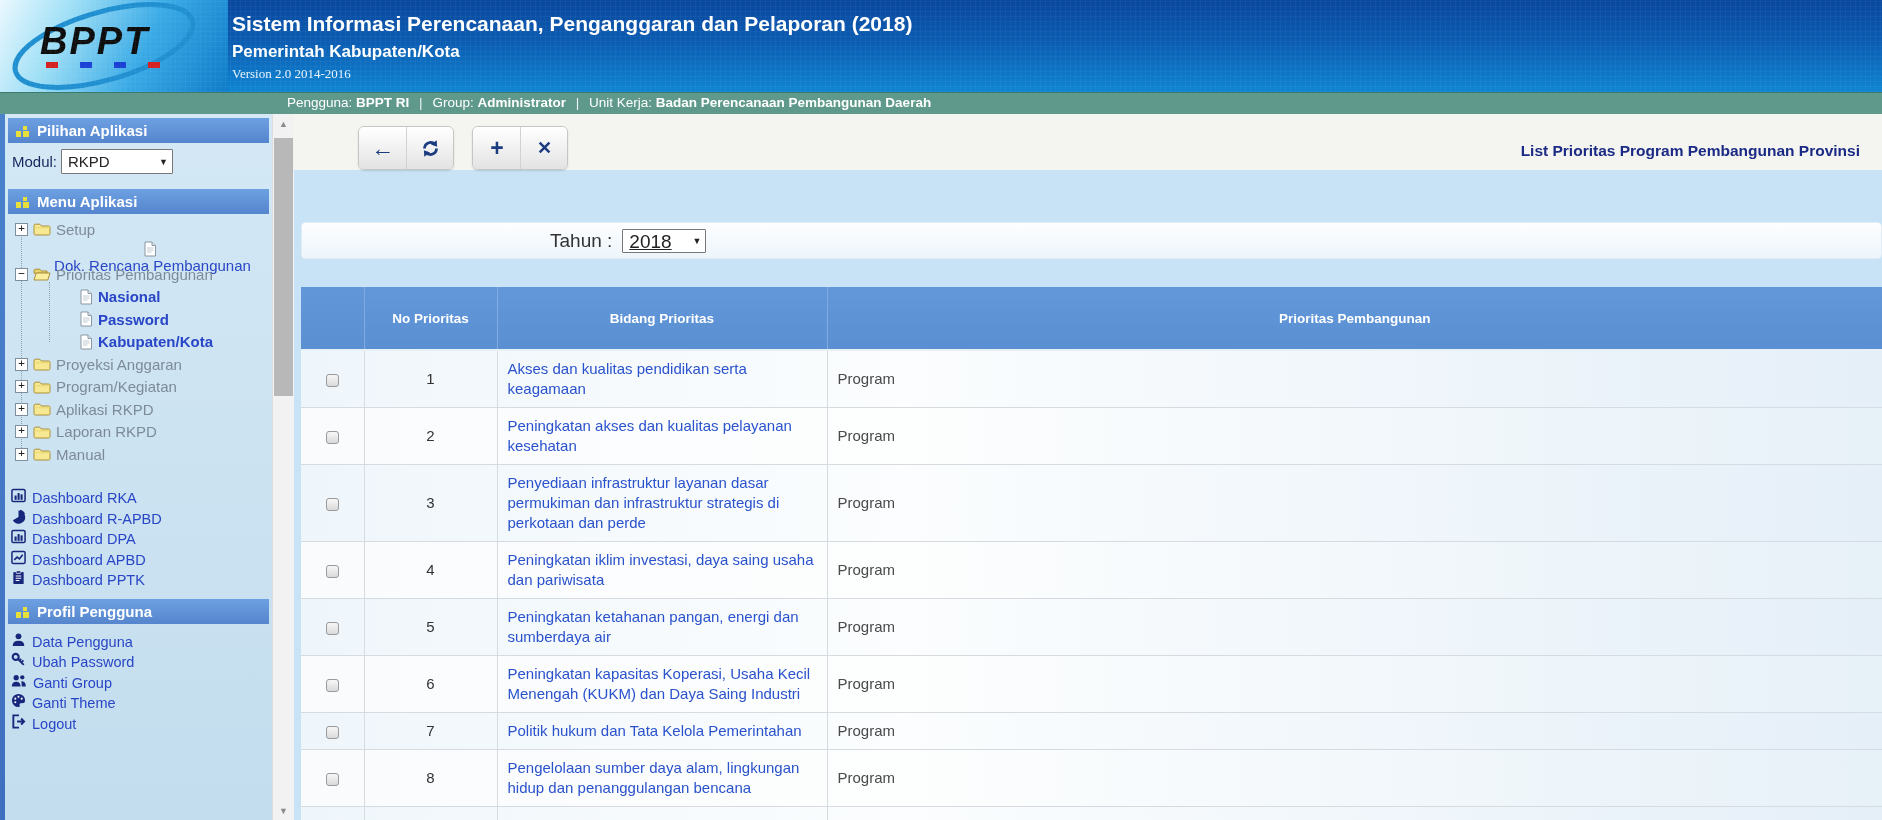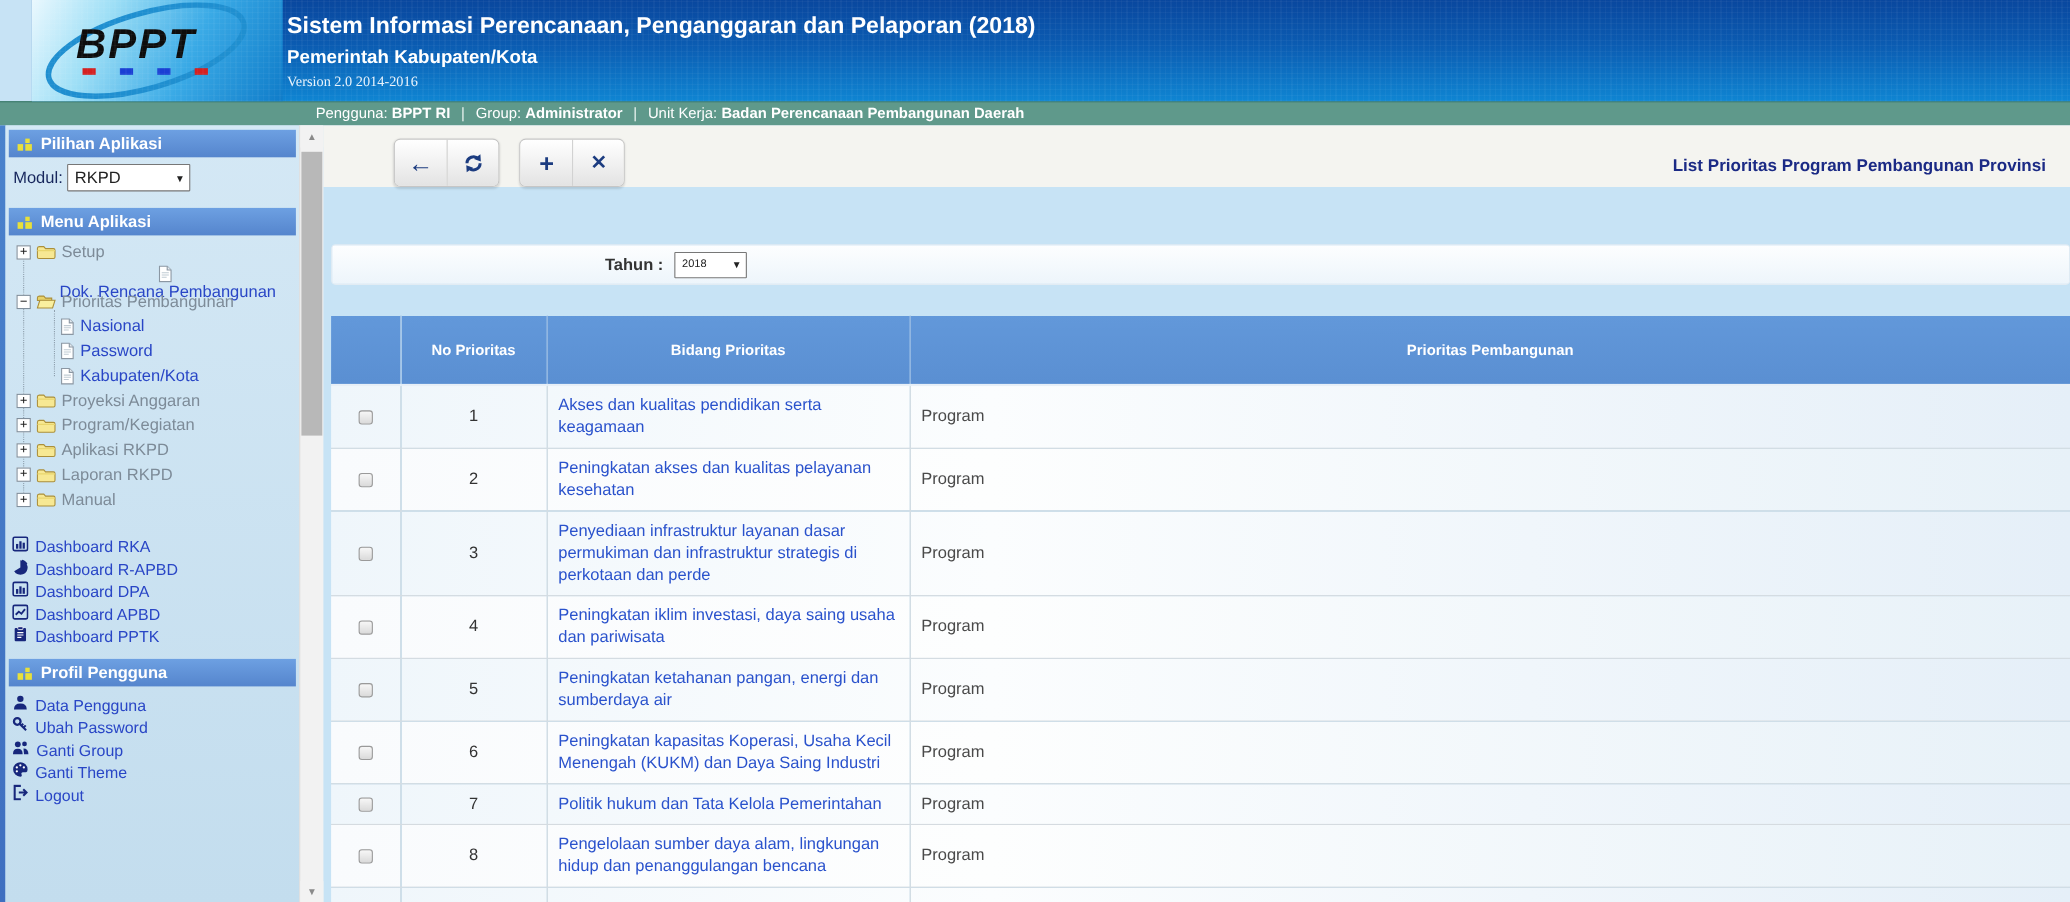--- a/index.html
+++ b/index.html
@@ -1,21 +1,21 @@
 <!DOCTYPE html>
 <html><head>
 <meta charset="utf-8">
 <style>
   html,body{margin:0;padding:0;}
   body{width:1882px;height:820px;overflow:hidden;font-family:"Liberation Sans",sans-serif;background:#c7e3f5;}
   .page{width:1882px;height:820px;position:relative;}
 
   
   .hdr{height:92px;display:flex;position:relative;
-       background:linear-gradient(180deg,#09479e 0%,#0b5cb2 45%,#0f85d2 100%);margin-left:29px;}
+       background:linear-gradient(180deg,#09479e 0%,#0b5cb2 45%,#0f85d2 100%);}
   .hdr::after{content:"";position:absolute;inset:0;pointer-events:none;
        background:repeating-linear-gradient(90deg,rgba(255,255,255,.035) 0 1px,transparent 1px 5px),
                   repeating-linear-gradient(0deg,rgba(255,255,255,.035) 0 1px,transparent 1px 5px);}
   .logo{width:228px;height:92px;position:relative;flex:0 0 auto;overflow:hidden;
        background:linear-gradient(115deg,#eaf8fe 0%,#9edff6 28%,#3aaae6 62%,#0f7cc9 100%);}
   .logo svg{position:absolute;left:-6px;top:2px;}
   .logo-text{position:absolute;left:40px;top:22px;font-size:38px;font-weight:bold;font-style:italic;
        color:#0d0d0d;letter-spacing:2px;line-height:1;}
   .logo-marks{position:absolute;left:46px;top:62px;display:flex;gap:22px;}
   .logo-marks i{width:12px;height:6px;display:block;}
@@ -58,21 +58,21 @@
   .tree{position:relative;padding:4px 0 8px 0;font-size:15px;}
   .tree-line{position:absolute;left:16px;top:12px;bottom:14px;border-left:1px dotted #8fa0ae;}
   .t-row{display:flex;align-items:center;height:22.5px;padding-left:10px;position:relative;white-space:nowrap;}
   .t-row .exp{width:11px;height:11px;flex:0 0 auto;border:1px solid #7f8e9c;background:#fff;
        font-size:11px;line-height:9px;text-align:center;color:#222;margin-right:5px;z-index:1;
        font-family:"DejaVu Sans Mono",monospace;}
   .t-row .ticon{margin-right:5px;flex:0 0 auto;display:inline-flex;}
   .t-row.leaf{padding-left:28px;flex-direction:column;}
   .t-kids{position:relative;}
   .t-kids .kline{position:absolute;left:44px;top:-4px;bottom:11px;border-left:1px dotted #8fa0ae;}
-  .t-kids .t-row{padding-left:49px;}
+  .t-kids .t-row{padding-left:74px;font-weight:bold;}
   .t-label-folder{color:#7d8b98;}
   .t-label-link{color:#2946c6;cursor:pointer;}
 
   
   .linklist{padding:5px 6px 4px 6px;}
   .l-row{display:flex;align-items:flex-end;gap:6px;height:20.5px;font-size:14.5px;color:#2946c6;
        white-space:nowrap;cursor:pointer;}
   .l-row svg{flex:0 0 auto;}
 
   
@@ -89,22 +89,22 @@
   .tbtn{width:47px;height:42px;border:none;background:linear-gradient(180deg,#ffffff,#f0f0f0 55%,#e3e3e3);
        color:#1c3c80;cursor:pointer;display:flex;align-items:center;justify-content:center;padding:0;}
   .tbtn + .tbtn{border-left:1px solid #d2d2d2;}
   .glyph{font-size:23px;font-weight:bold;color:#1c3c80;line-height:1;}
   .glyph.x{font-size:18px;}
   .page-title{position:absolute;right:22px;bottom:10px;color:#1b2a85;font-weight:bold;font-size:15.5px;}
 
   .content{flex:1;background:#c7e3f5;padding:52px 0 0 7px;box-sizing:border-box;min-width:0;}
   .filter-panel{height:37px;background:linear-gradient(180deg,#fdfeff,#edf5fb);
        border:1px solid #e2ecf4;border-radius:4px;display:flex;align-items:center;box-sizing:border-box;}
-  .f-label{font-weight:bold;font-size:15px;color:#333;margin-left:248px;margin-right:10px;}
-  #tahun-select{width:66px;font-size:10px;height:24px;}
+  .f-label{font-weight:normal;font-size:19px;color:#333;margin-left:248px;margin-right:10px;}
+  #tahun-select{width:84px;font-size:19px;height:24px;text-decoration:underline;}
 
   table.grid{width:100%;border-collapse:collapse;margin-top:28px;table-layout:fixed;}
   table.grid th{background:linear-gradient(180deg,#6298da,#5a8fd2);color:#fff;font-size:13.5px;
        font-weight:bold;height:30px;border-right:1px solid #84abdd;border-bottom:2px solid #e7eff7;
        padding:16px 6px;overflow:hidden;white-space:nowrap;}
   table.grid th:last-child{border-right:none;}
   table.grid td{border-right:1px solid #d5dbe0;border-bottom:1px solid #d5dbe0;
        padding:8px 10px;font-size:15px;vertical-align:middle;line-height:20px;overflow:hidden;}
   table.grid td:last-child{border-right:none;}
   tr.g-row:nth-child(odd){background:linear-gradient(90deg,#eff6fb 0%,#fbfdfe 38%,#e5eff8 100%);}

